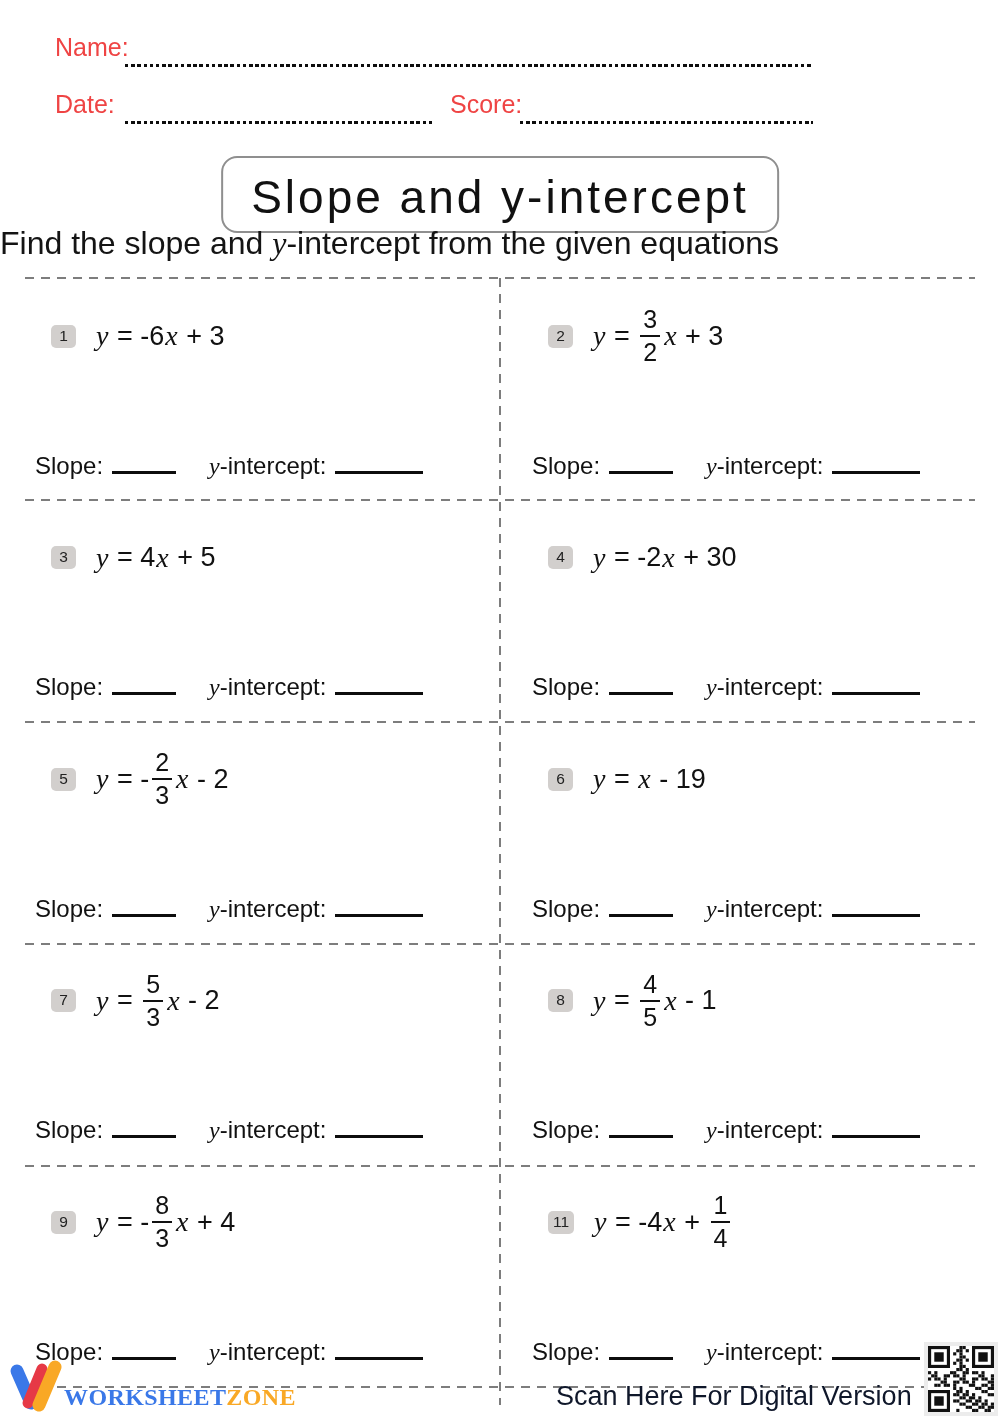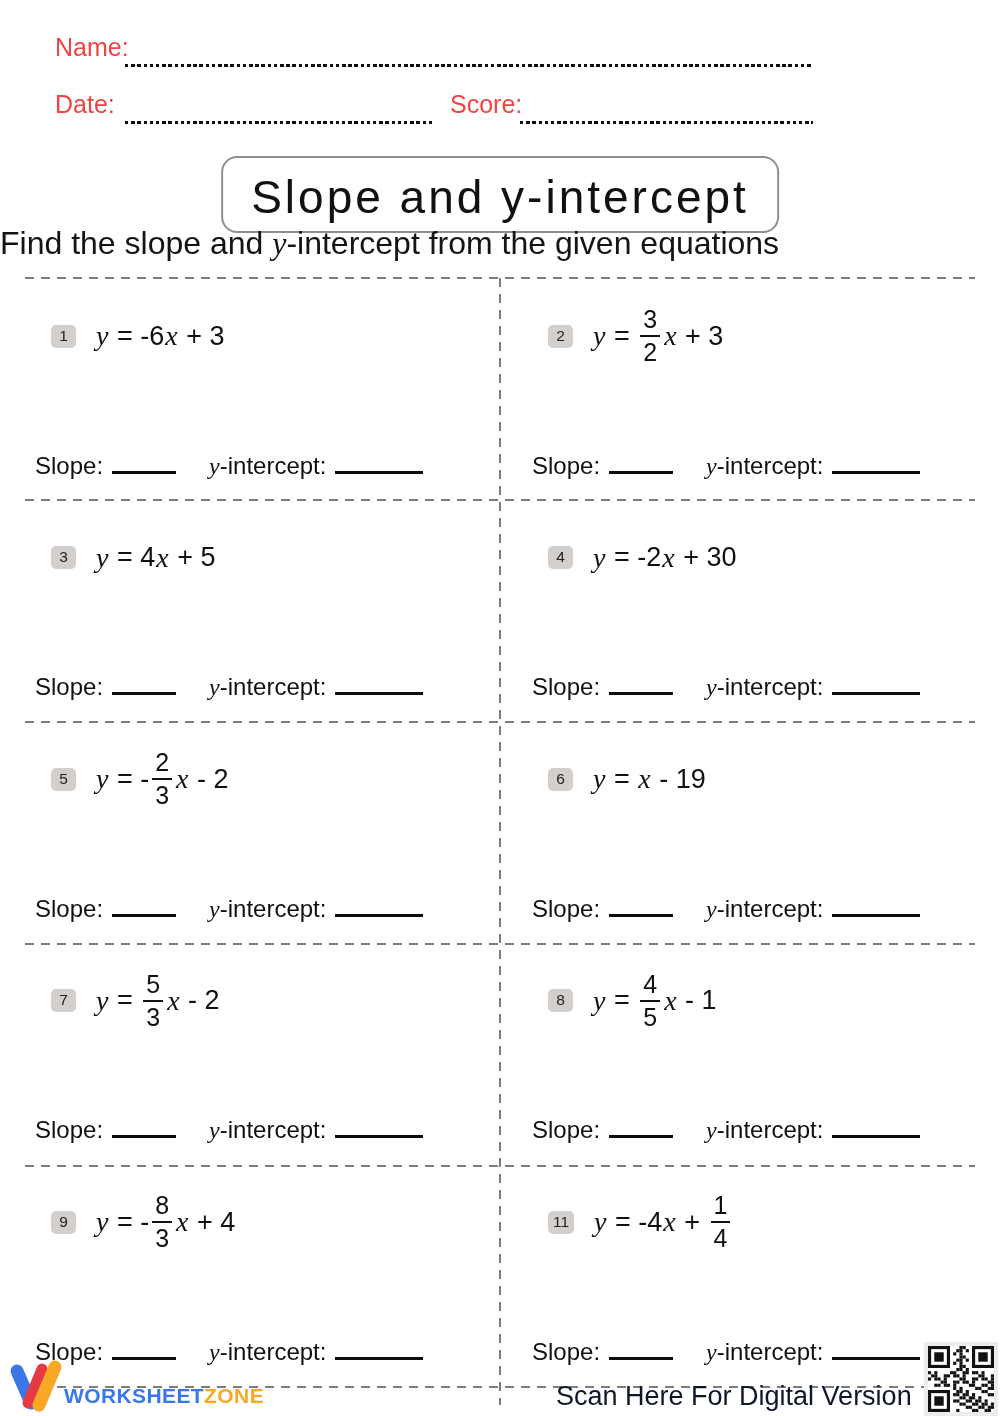--- a/index.html
+++ b/index.html
@@ -41,22 +41,22 @@
   .fn{font-size:25px;padding:0 3px 3px;}
   .fd{font-size:25px;padding:3px 3px 0;border-top:2.5px solid #111;}
 
   .ans-row{font-size:24px;white-space:nowrap;}
   .blank{display:inline-block;height:0.92em;border-bottom:3.5px solid #0d0d0d;}
   .slope-blank{width:64px;margin:0 33px 0 9px;}
   .yint-blank{width:88px;margin-left:9px;}
 
   
   #logo-icon{position:absolute;left:8px;top:1360px;}
-  #brand-text{position:absolute;left:64px;top:1384px;font-size:21px;font-weight:bold;
-              letter-spacing:0.4px;white-space:nowrap;}
+  #brand-text{position:absolute;left:64px;top:1384px;font-size:24px;font-weight:bold;
+              letter-spacing:0.4px;white-space:nowrap;font-family:Liberation Serif, serif;}
   .brand-blue{color:#3a78e8;}
   .brand-yellow{color:#f9a825;}
   #scan-text{position:absolute;left:556px;top:1381px;font-size:27px;color:#0f172a;white-space:nowrap;}
   #qr-wrap{position:absolute;left:924px;top:1342px;width:74px;height:74px;background:#ececec;
            padding:4px;box-sizing:border-box;}
   #qr-wrap svg{display:block;width:66px;height:66px;background:#fff;}
 </style>
 </head>
 <body>
 

